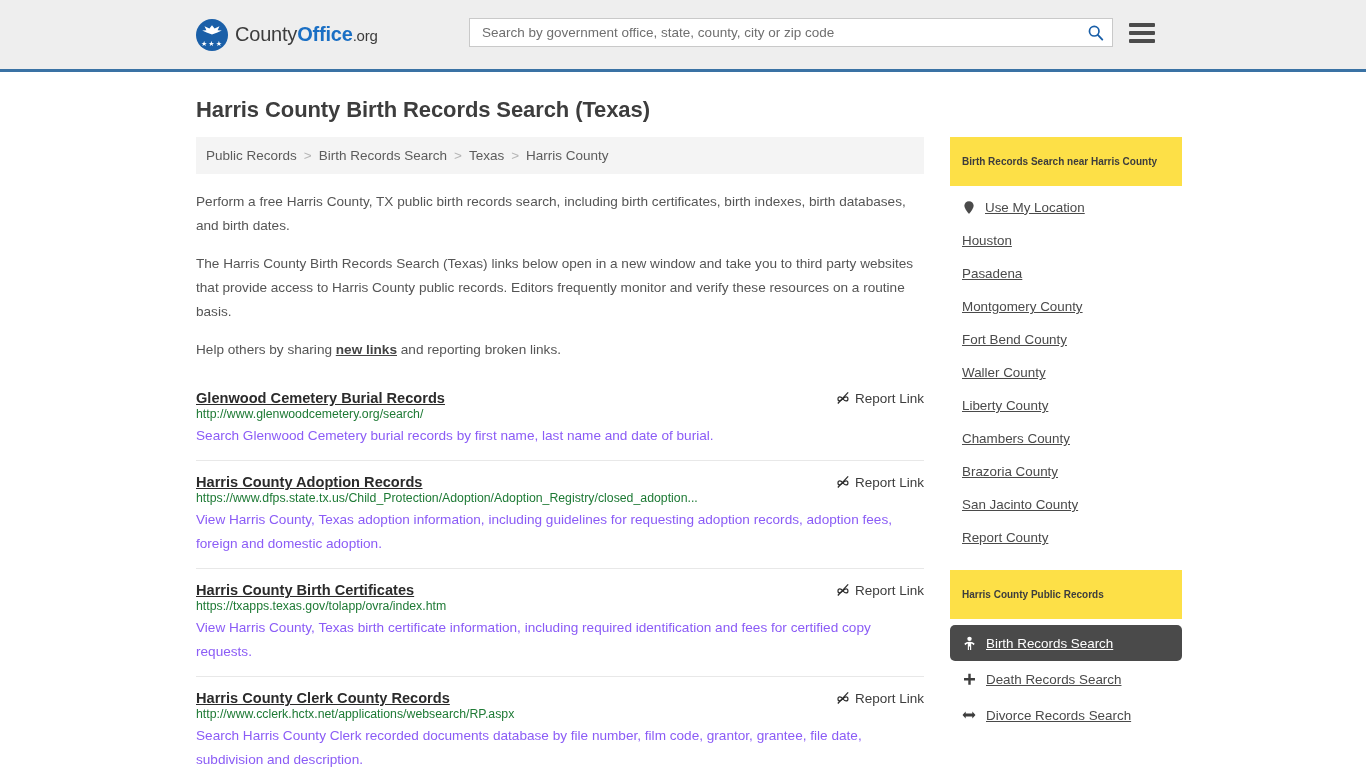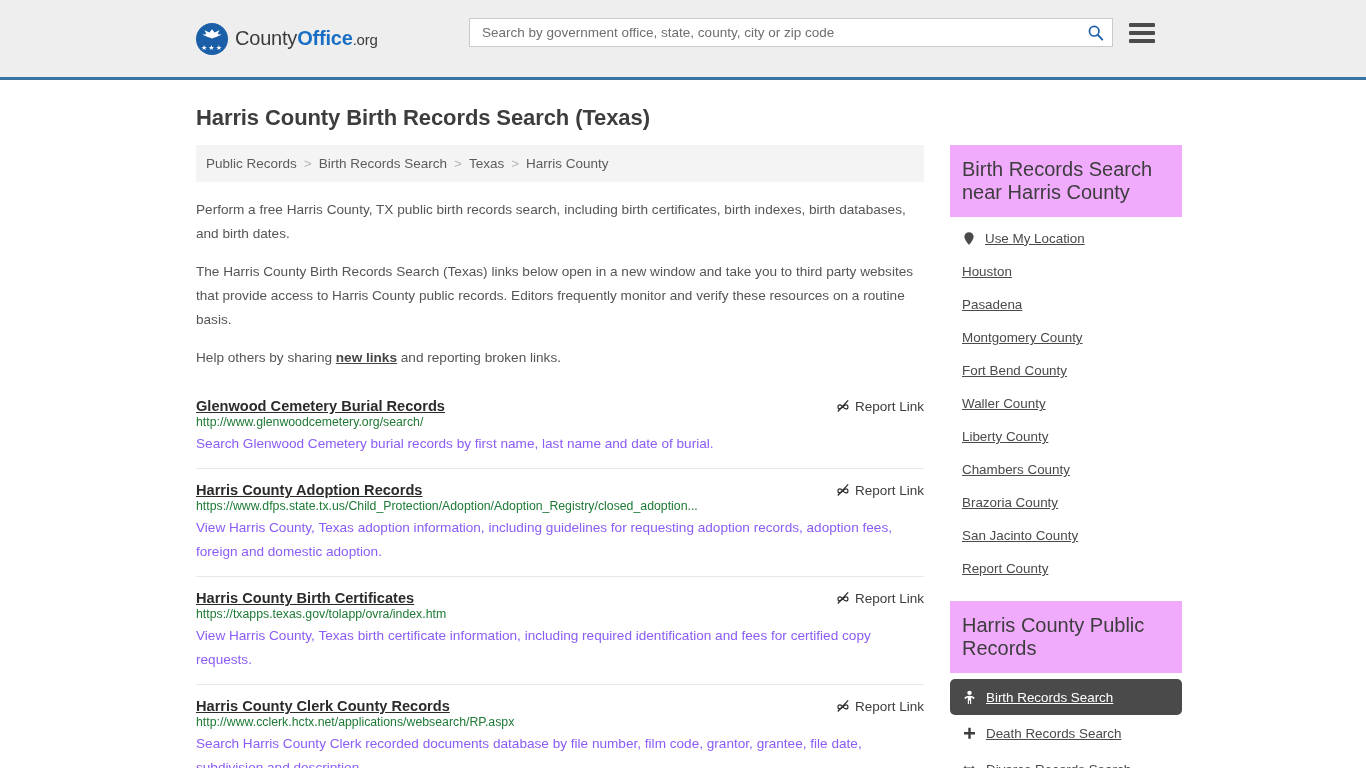--- a/index.html
+++ b/index.html
@@ -7,21 +7,21 @@
     margin: 0; padding: 0;
     width: 1366px; height: 768px;
     overflow: hidden;
     background: #ffffff;
     font-family: "Liberation Sans", sans-serif;
     color: #555555;
   }
 
   
   .site-header {
-    height: 80px;
+    height: 72px;
     background: #eeeeee;
     border-bottom: 3px solid #3a72a4;
     display: flex;
     align-items: center;
     position: relative;
   }
   .logo-wrap {
     display: flex;
     align-items: center;
     margin-left: 196px;
@@ -196,24 +196,24 @@
   .result-desc {
     font-size: 13.6px;
     line-height: 24px;
     color: #8b5cf6;
     margin-top: 3px;
   }
 
   
   .side-block { margin-bottom: 16px; }
   .side-head {
-    background: #f0abfc;
+    background: #fde047;
     padding: 13px 12px;
-    font-size: 20px;
-    font-weight: normal;
+    font-size: 10px;
+    font-weight: bold;
     color: #3d3d3d;
     line-height: 23px;
   }
   .side-list { padding: 4px 0 0 0; }
   .side-item {
     display: flex;
     align-items: center;
     gap: 9px;
     padding: 9px 12px;
     font-size: 13.4px;

